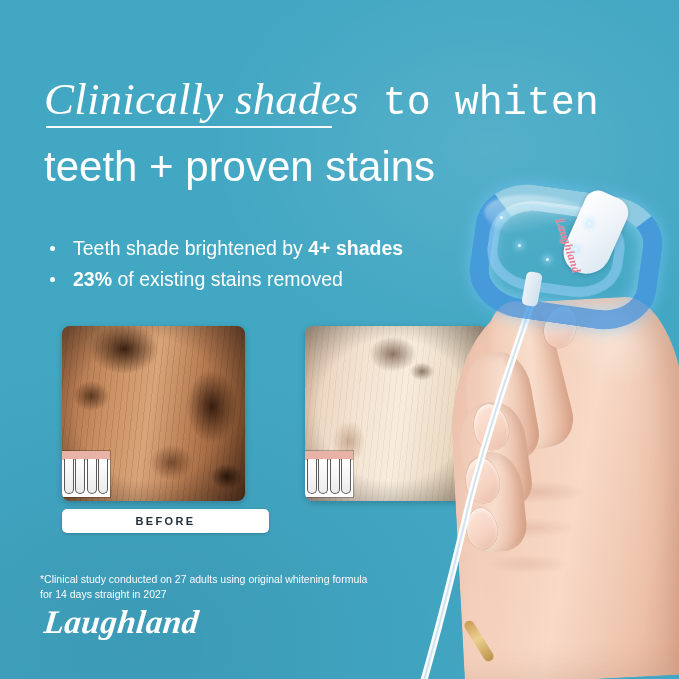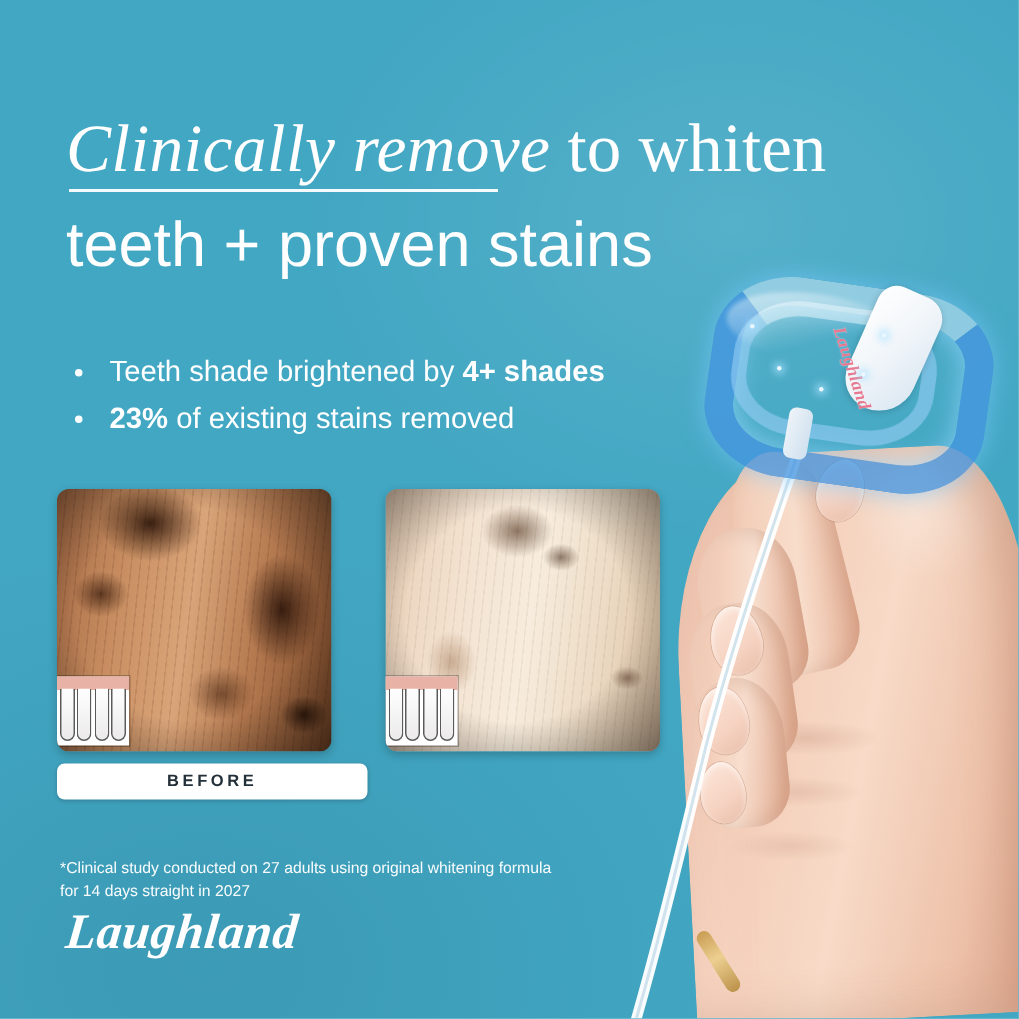--- a/index.html
+++ b/index.html
@@ -23,21 +23,21 @@
 
   
   .headline{position:absolute;left:44px;top:74px;width:520px;}
   .h-line1{font-size:43px;line-height:50px;color:#ffffff;white-space:nowrap;}
   .h-italic{
     font-family:"Liberation Serif", serif;
     font-style:italic;font-weight:400;font-size:45px;
     letter-spacing:.2px;
     padding-bottom:2px;
   }
-  .h-rest{font-family:Liberation Serif, serif;font-weight:300;font-size:46px;}
+  .h-rest{font-family:Liberation Mono, monospace;font-weight:300;font-size:40px;}
   .h-underline{
     position:absolute;left:2px;top:52px;width:286px;height:1.6px;background:#ffffff;opacity:.95;
   }
   .h-line2{
     margin-top:14px;font-family:"Liberation Sans",sans-serif;font-weight:300;
     font-size:42px;line-height:48px;color:#ffffff;white-space:nowrap;
   }
 
   
   .bullets{position:absolute;left:46px;top:236px;width:420px;}
@@ -46,21 +46,21 @@
     width:5px;height:5px;border-radius:50%;background:#ffffff;
     margin:10px 18px 0 4px;flex:none;
   }
   .btxt{
     font-size:19.5px;line-height:25px;color:#ffffff;font-weight:300;white-space:nowrap;
   }
   .btxt b{font-weight:700;}
 
   
   .ba{position:absolute;left:38px;top:326px;display:flex;gap:12px;}
-  .ba-col{width:207px;}
+  .ba-col{width:207px;margin-left:24px;}
   .photo{
     position:relative;width:183px;height:175px;border-radius:8px;overflow:hidden;
     box-shadow:0 2px 6px rgba(0,0,0,.22);
   }
   
   .photo.before{
     background:
       radial-gradient(ellipse 26% 20% at 34% 13%, rgba(45,22,10,.92), rgba(45,22,10,0) 72%),
       radial-gradient(ellipse 20% 30% at 82% 46%, rgba(40,18,8,.88), rgba(40,18,8,0) 70%),
       radial-gradient(ellipse 14% 12% at 16% 40%, rgba(60,30,14,.75), rgba(60,30,14,0) 72%),
@@ -227,21 +227,21 @@
 </style>
 </head>
 <body>
 
 <div id="ad">
 
   <div class="bg-light"></div>
 
   <div class="headline">
     <div class="h-line1" style="position:relative;">
-      <span class="h-italic">Clinically remove</span><span class="h-rest"> to whiten</span>
+      <span class="h-italic">Clinically shades</span><span class="h-rest"> to whiten</span>
       <span class="h-underline"></span>
     </div>
     <div class="h-line2">teeth + proven stains</div>
   </div>
 
   <div class="bullets">
     <div class="bullet">
       <span class="dot"></span>
       <span class="btxt"><span>Teeth shade brightened by </span><b>4+ shades</b><span></span></span>
     </div>

